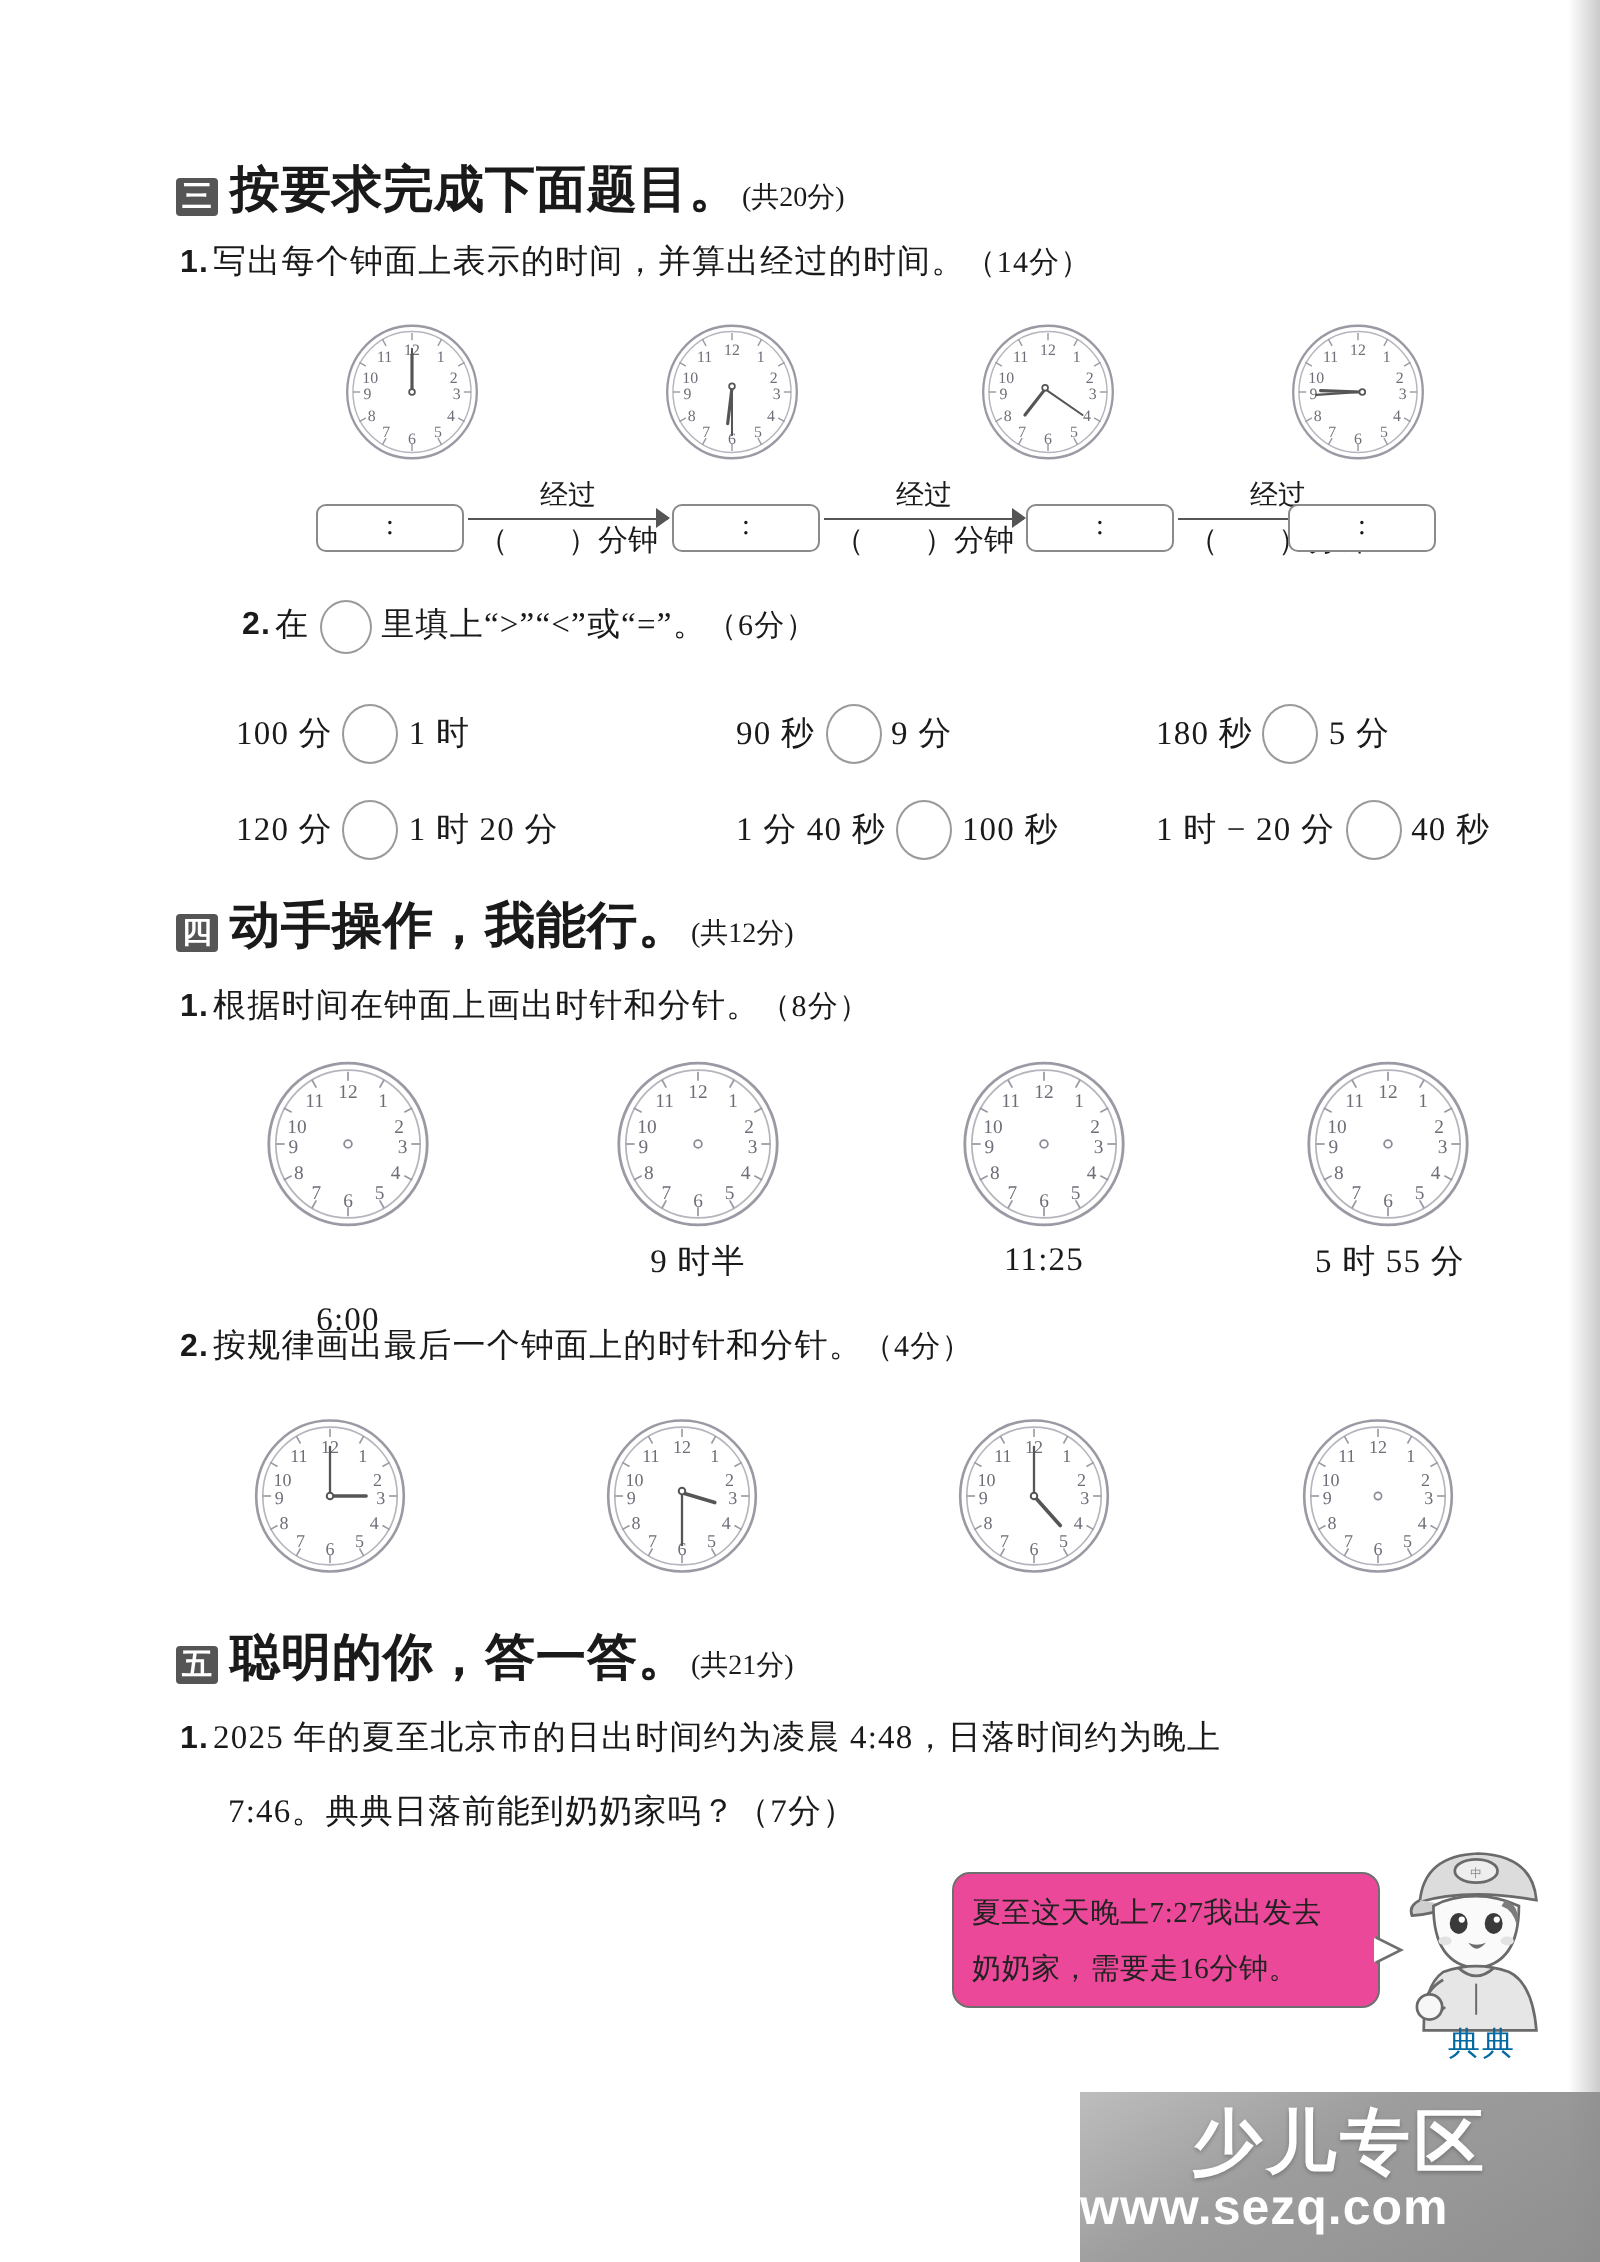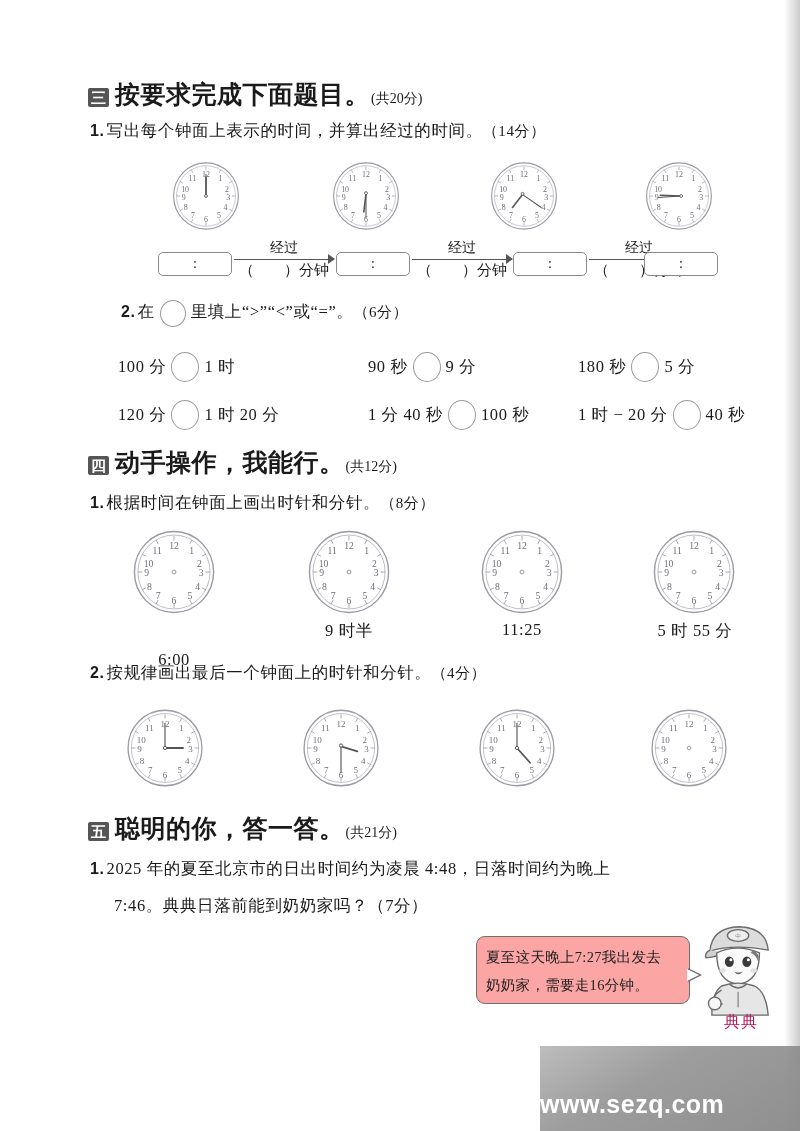--- a/index.html
+++ b/index.html
@@ -131,21 +131,21 @@
     white-space: nowrap;
   }
 
   
   .bubble {
     position: absolute;
     left: 476px; top: 936px;
     width: 214px; height: 68px;
     border: 1px solid #6f6f6f;
     border-radius: 9px;
-    background: #fca5a5;
+    background: #ec4899;
     box-sizing: border-box;
     padding: 6px 8px 0 9px;
     font-size: 14.5px;
     line-height: 28px;
     color: #222;
     letter-spacing: 0.3px;
   }
   .bubble-tail {
     position: absolute;
     left: 688px; top: 968px;
@@ -158,21 +158,21 @@
     position: absolute;
     left: 687px; top: 969px;
     width: 0; height: 0;
     border-left: 12px solid #fff;
     border-top: 6px solid transparent;
     border-bottom: 6px solid transparent;
   }
   .mascot { position: absolute; left: 692px; top: 918px; width: 98px; height: 102px; }
   .mascot-name {
     position: absolute; left: 692px; top: 1012px; width: 98px;
-    text-align: center; font-size: 16px; color: #be185d;
+    text-align: center; font-size: 16px; color: #0369a1;
     letter-spacing: 1px;
   }
 
   
   .wm {
     position: absolute;
     left: 540px; top: 1046px;
     width: 260px; height: 85px;
     background: linear-gradient(150deg,#bdbdbd 0%, #9d9d9d 40%, #8f8f8f 100%);
     overflow: hidden;
@@ -758,17 +758,18 @@
       <path d="M38 68 Q47 76 56 68" fill="none"></path>
       <path d="M47 76 L47 92" fill="none" stroke-width="1"></path>
 
       <path d="M30 74 Q20 80 20 90 Q26 93 31 88" fill="#e6e6e6"></path>
       <circle cx="23" cy="88" r="6.5" fill="#f7f7f7"></circle>
     </g>
   </svg>
   <div class="mascot-name">典典</div>
 
   <div class="wm">
+    <div class="wm-cn">少儿专区</div>
     <div class="wm-url">www.sezq.com</div>
   </div>
 
   <div class="edge-shadow"></div>
 </div>
 
 </body></html>

